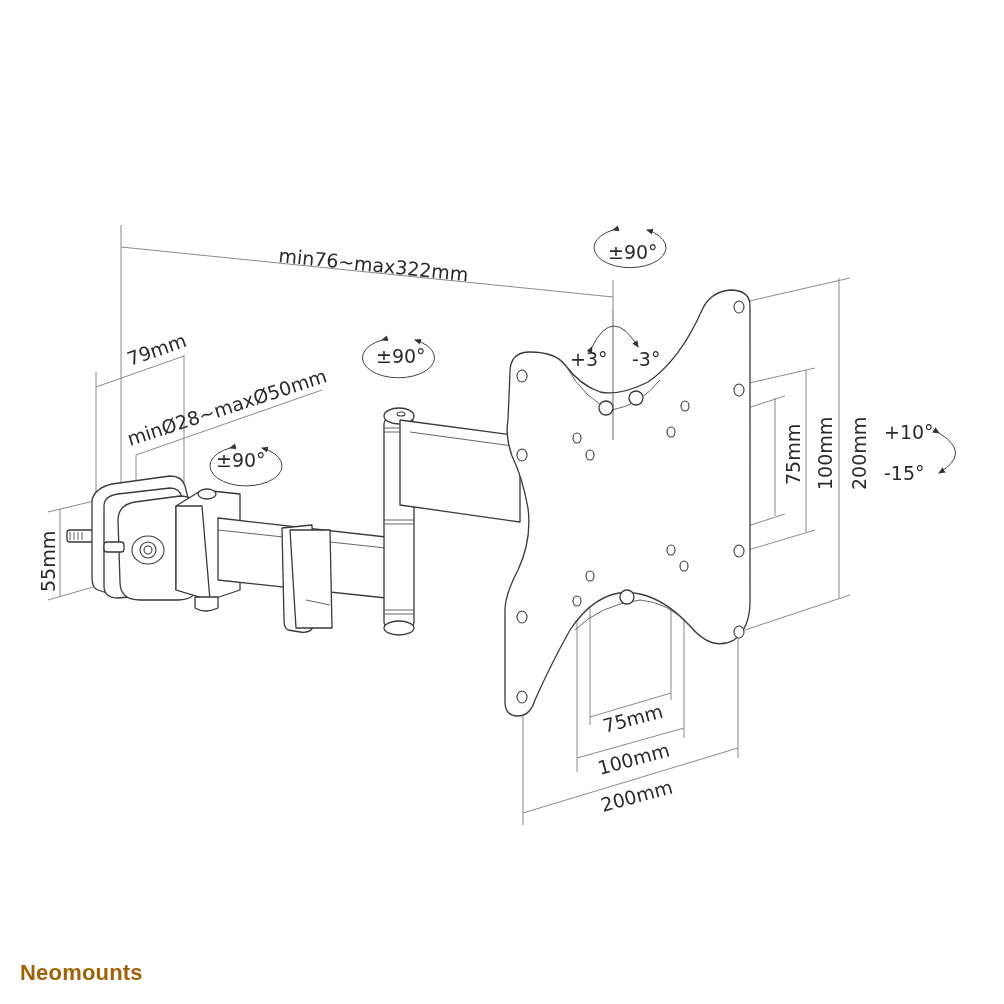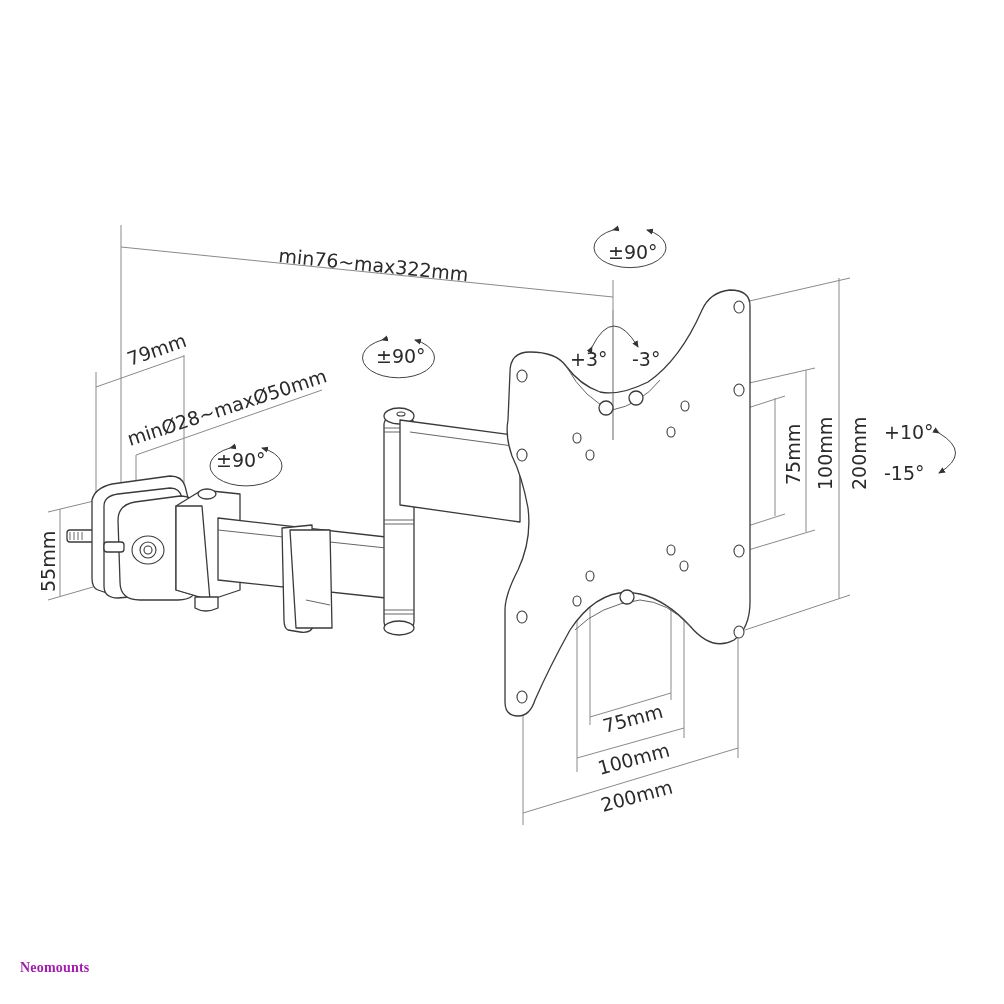--- a/index.html
+++ b/index.html
@@ -4,21 +4,21 @@
 <style>
   html, body { margin:0; padding:0; background:#ffffff; }
   body { width:1004px; height:1004px; position:relative; overflow:hidden; font-family:"DejaVu Sans", sans-serif; }
   svg { position:absolute; left:0; top:0; }
   .dim { stroke:#8a8a8a; stroke-width:1; fill:none; }
   .part { stroke:#3a3a3a; stroke-width:1.3; fill:#ffffff; stroke-linejoin:round; }
   .thin { stroke:#555; stroke-width:0.9; fill:none; }
   .hole { stroke:#3a3a3a; stroke-width:1.1; fill:#fff; }
   .lbl { font-family:"DejaVu Sans", sans-serif; font-size:19px; fill:#2a2a2a; }
   .arrow { stroke:#444; stroke-width:1; fill:none; }
-  .brand { position:absolute; left:20px; top:960px; font-family:Liberation Serif, serif; font-weight:bold; font-size:14px; color:#a21caf; letter-spacing:0.2px; }
+  .brand { position:absolute; left:20px; top:960px; font-family:Liberation Sans, sans-serif; font-weight:bold; font-size:22px; color:#a16207; letter-spacing:0.2px; }
 </style>
 </head>
 <body>
 
 <svg width="1004" height="1004" viewBox="0 0 1004 1004">
   <defs>
     <marker id="ah" markerWidth="8" markerHeight="8" refX="6" refY="4" orient="auto">
       <path d="M0,1 L7,4 L0,7 Z" fill="#333"></path>
     </marker>
   </defs>

